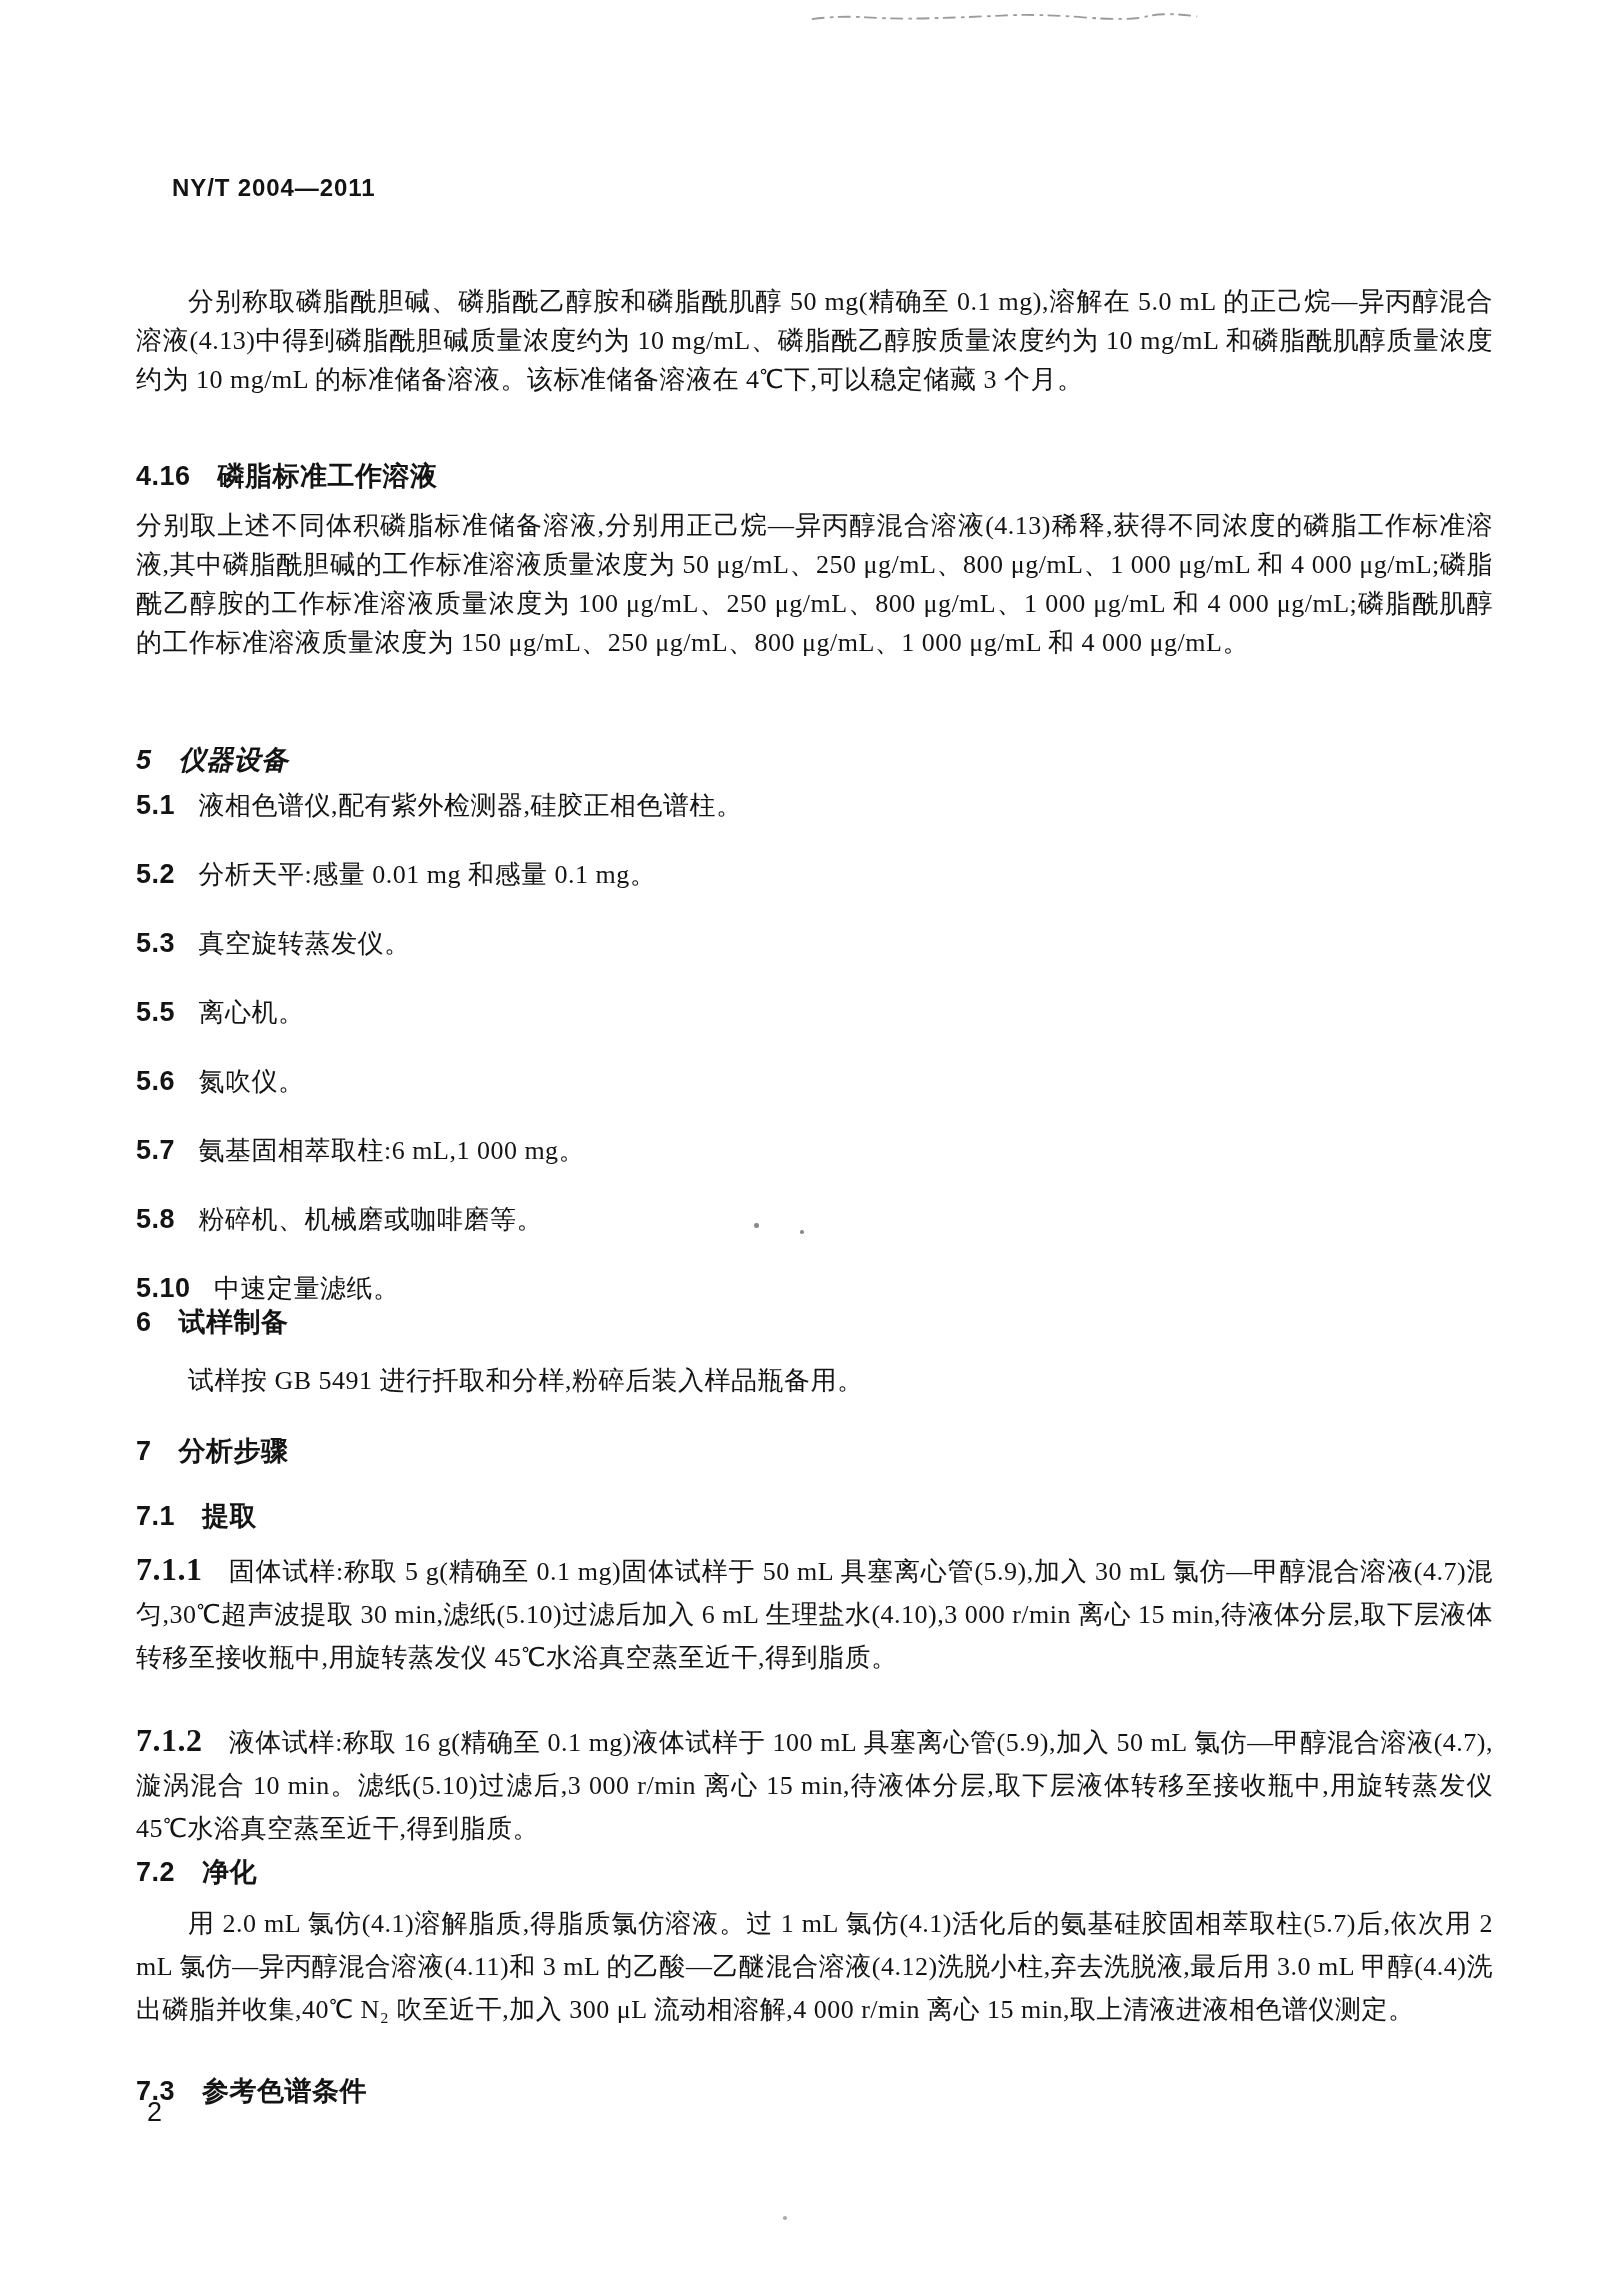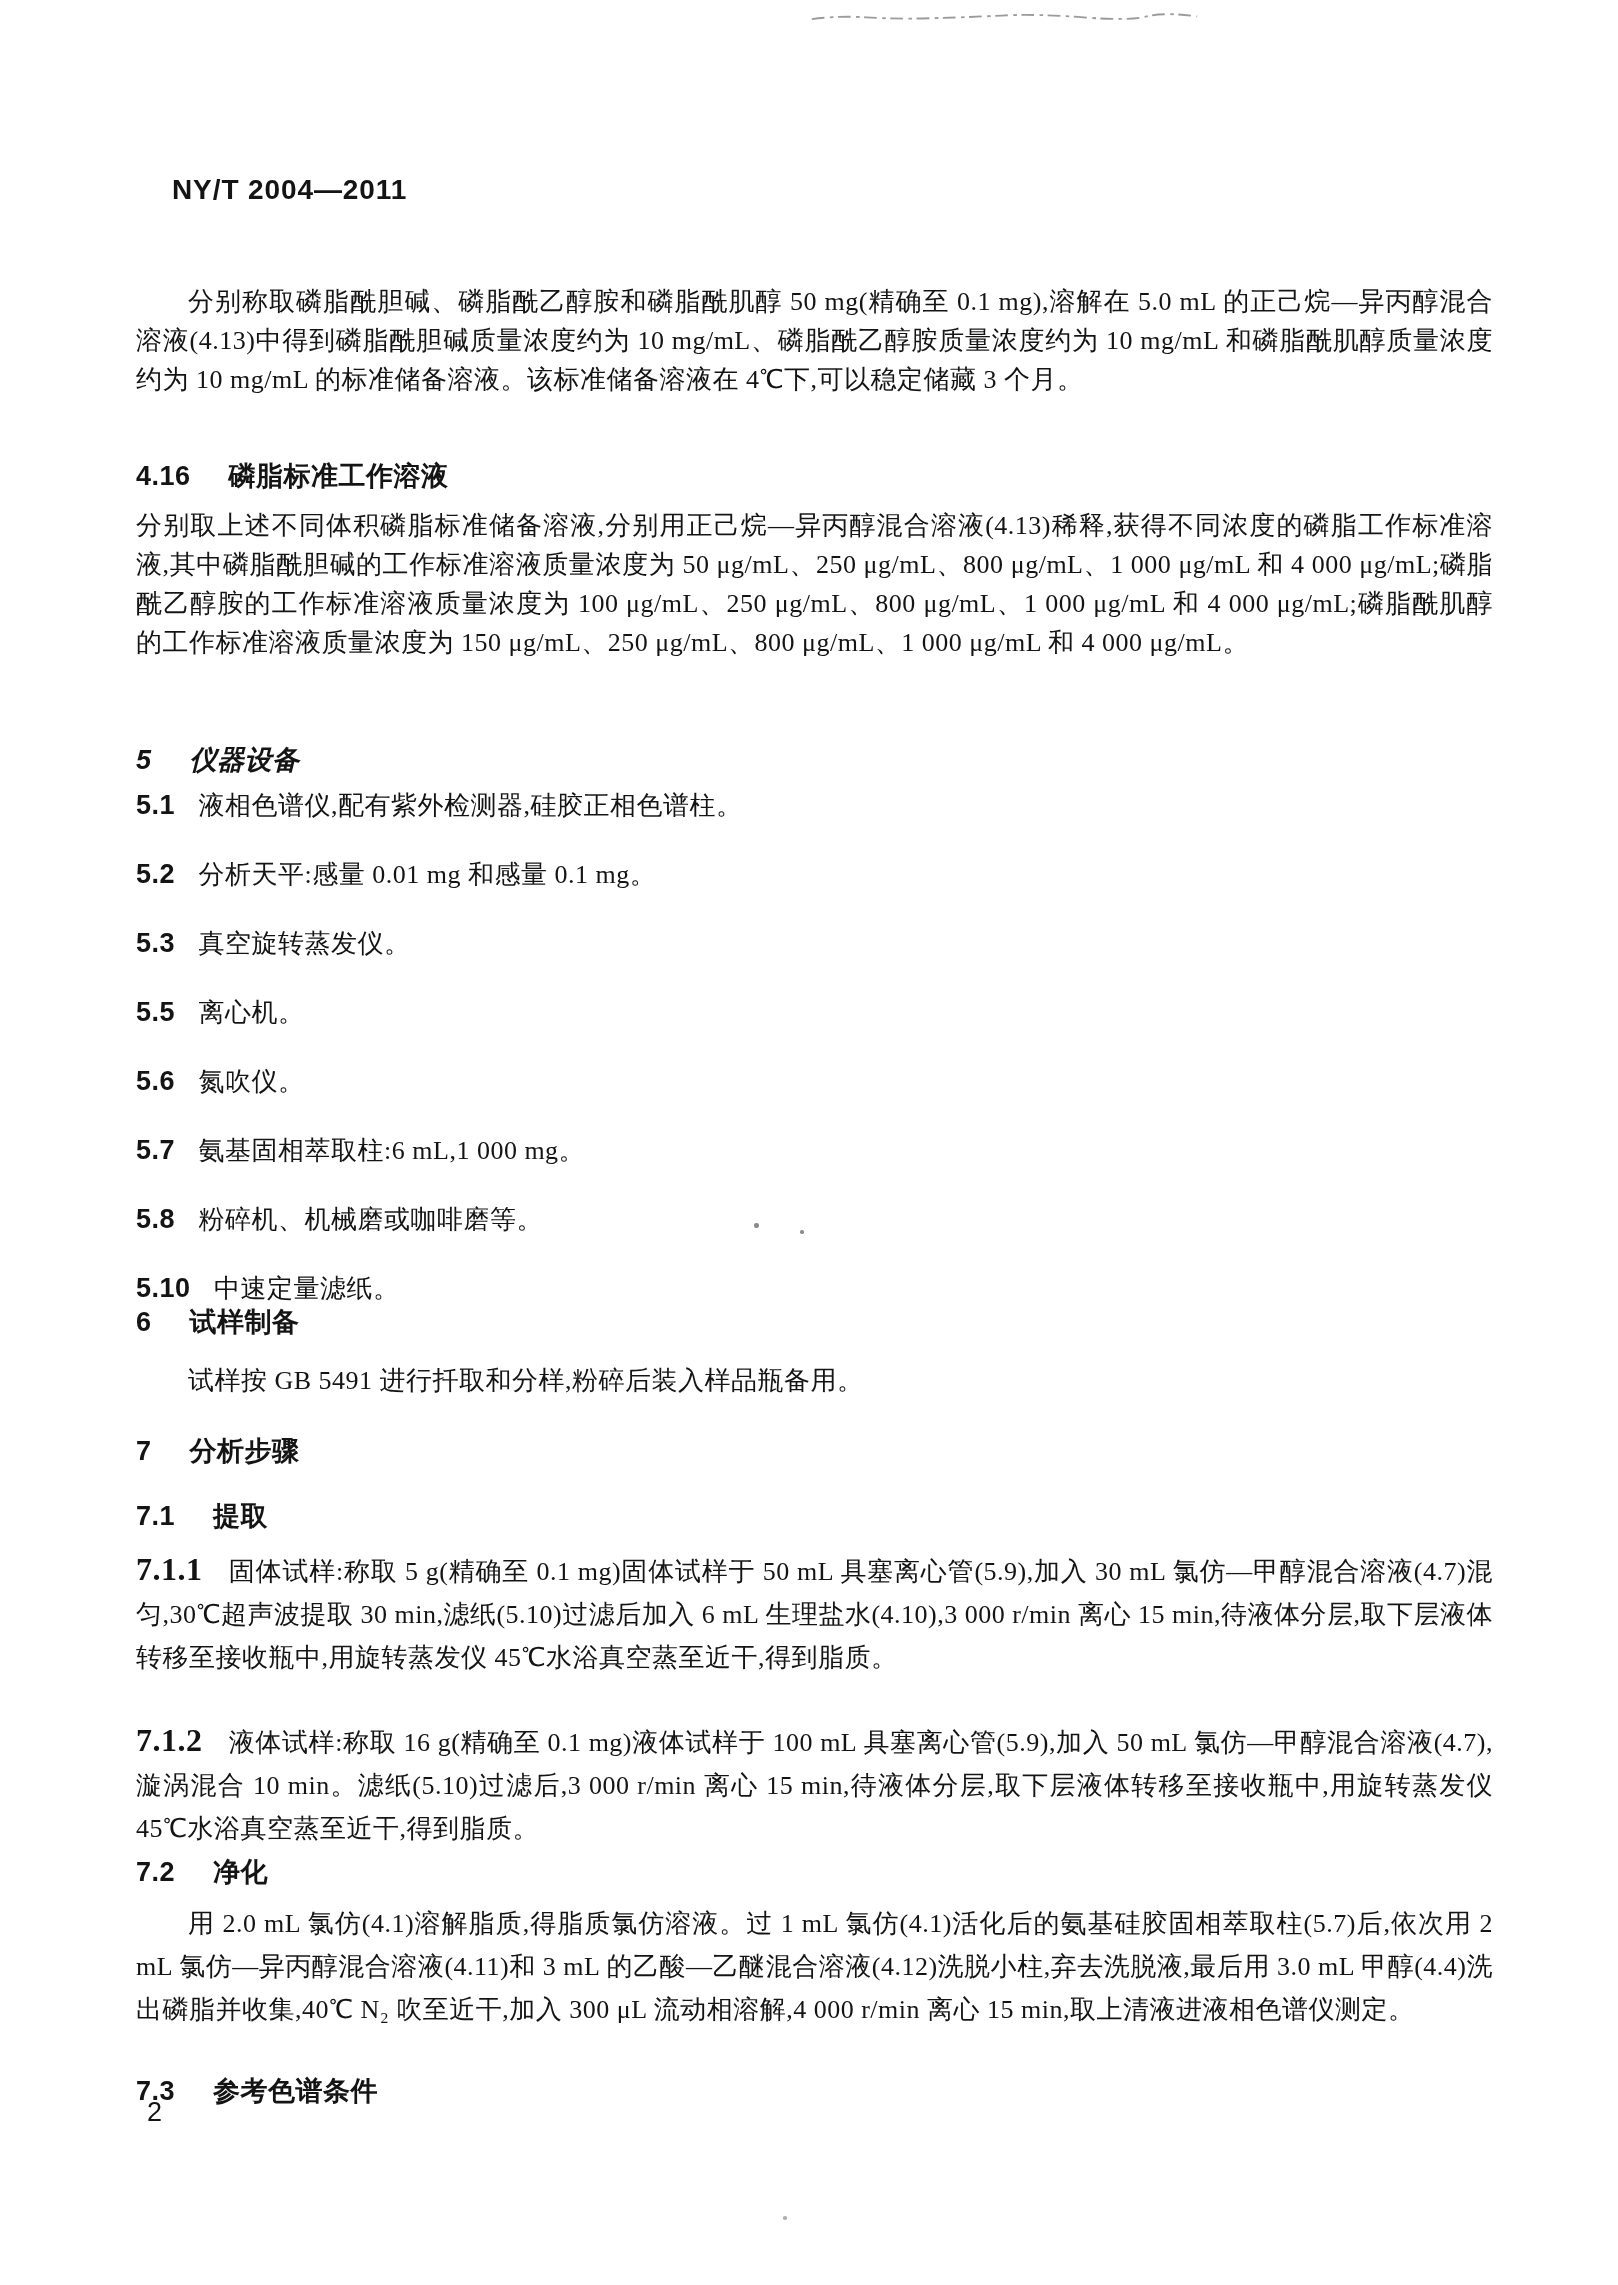--- a/index.html
+++ b/index.html
@@ -20,32 +20,32 @@
     line-height: 40px;
     text-align: justify;
     letter-spacing: 0.5px;
   }
   .doc-header {
     position: absolute;
     left: 172px;
     top: 174px;
     font-family: "Liberation Sans", sans-serif;
     font-weight: 700;
-    font-size: 28px;
+    font-size: 24px;
     letter-spacing: 0.9px;
   }
   .heading {
     font-family: "Liberation Sans", sans-serif;
     font-weight: 700;
     font-size: 27px;
     line-height: 33px;
     text-align: left;
     white-space: nowrap;
   }
-  .heading .h-num { margin-right: 38px; font-family: "Liberation Sans", sans-serif; }
+  .heading .h-num { margin-right: 27px; font-family: "Liberation Sans", sans-serif; }
   .indent { text-indent: 2em; }
   .lh43 { line-height: 39px; }
   .lh47 { line-height: 43px; }
   .equip-list { top: 771px; }
   .equip-item { line-height: 68px; white-space: nowrap; }
   .equip-item .i-num {
     font-family: "Liberation Sans", sans-serif;
     font-weight: 700;
     font-size: 27px;
     margin-right: 23.5px;

